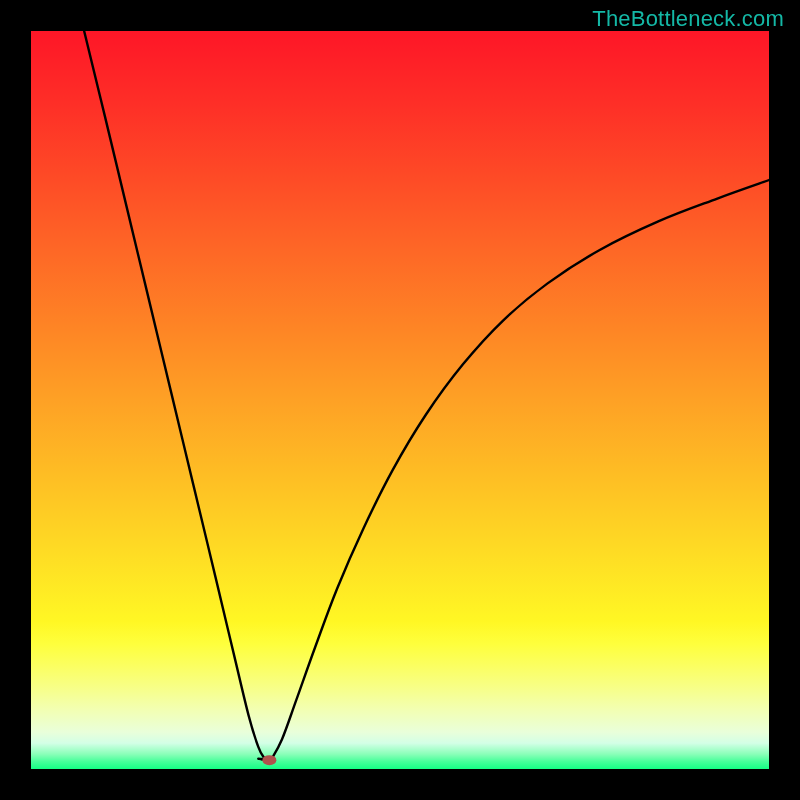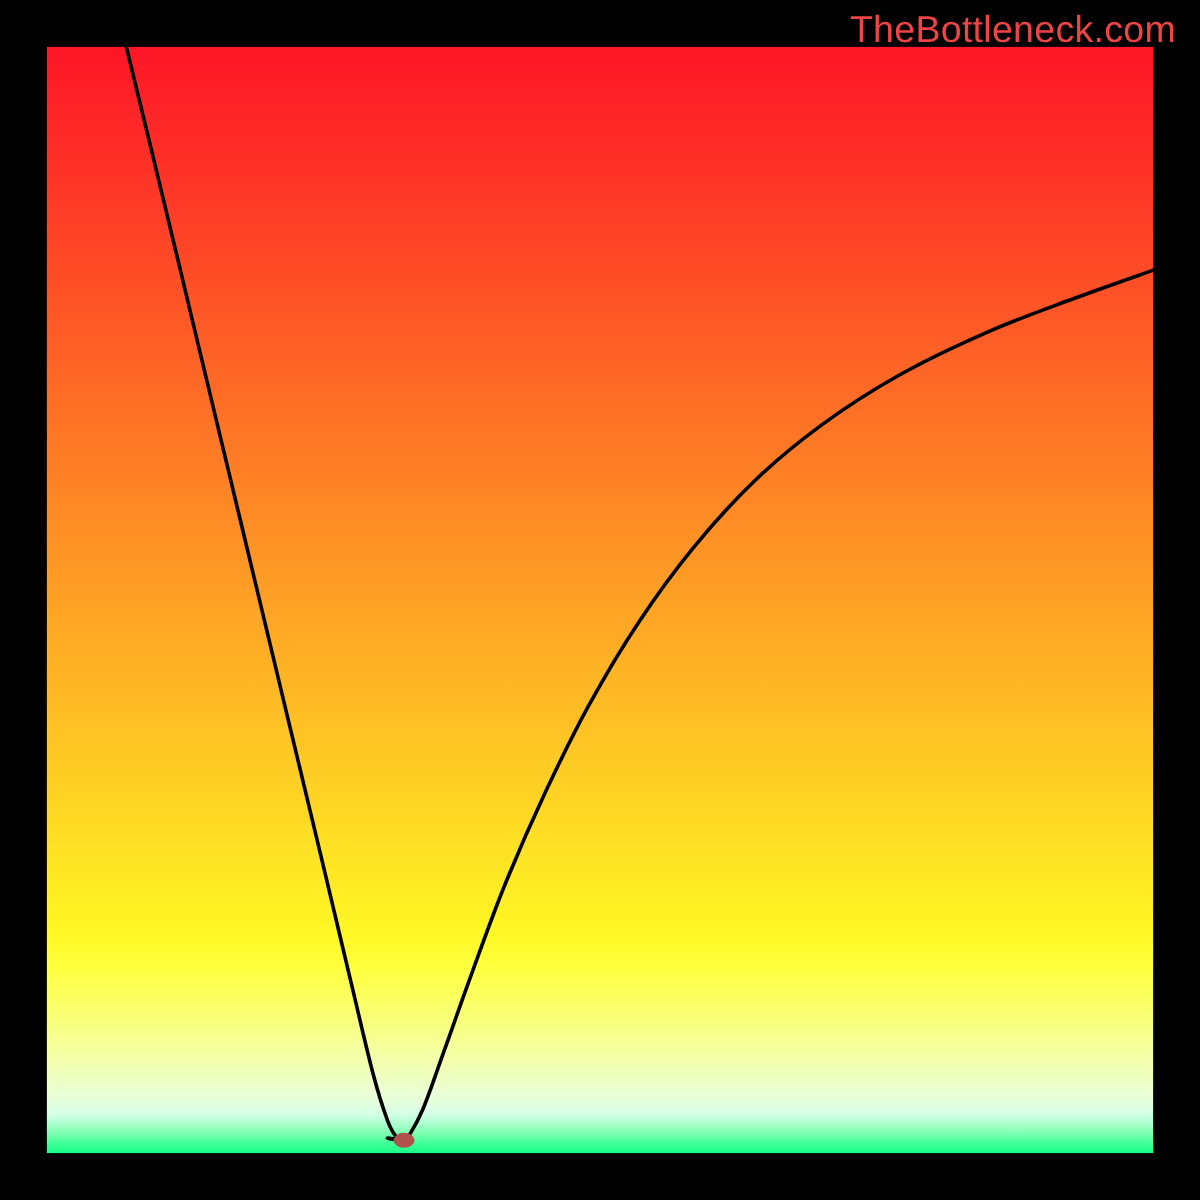--- a/index.html
+++ b/index.html
@@ -22,22 +22,22 @@
     left: 31px;
     top: 31px;
     width: 738px;
     height: 738px;
     overflow: hidden;
   }
   .watermark {
     position: absolute;
     top: 6px;
     right: 16px;
-    color: #ef4444;
-    font-size: 25px;
+    color: #14b8a6;
+    font-size: 22px;
     font-weight: 500;
     letter-spacing: 0.2px;
     user-select: none;
   }
   svg { display: block; }
 </style>
 </head>
 <body>
 
 <div class="frame">

